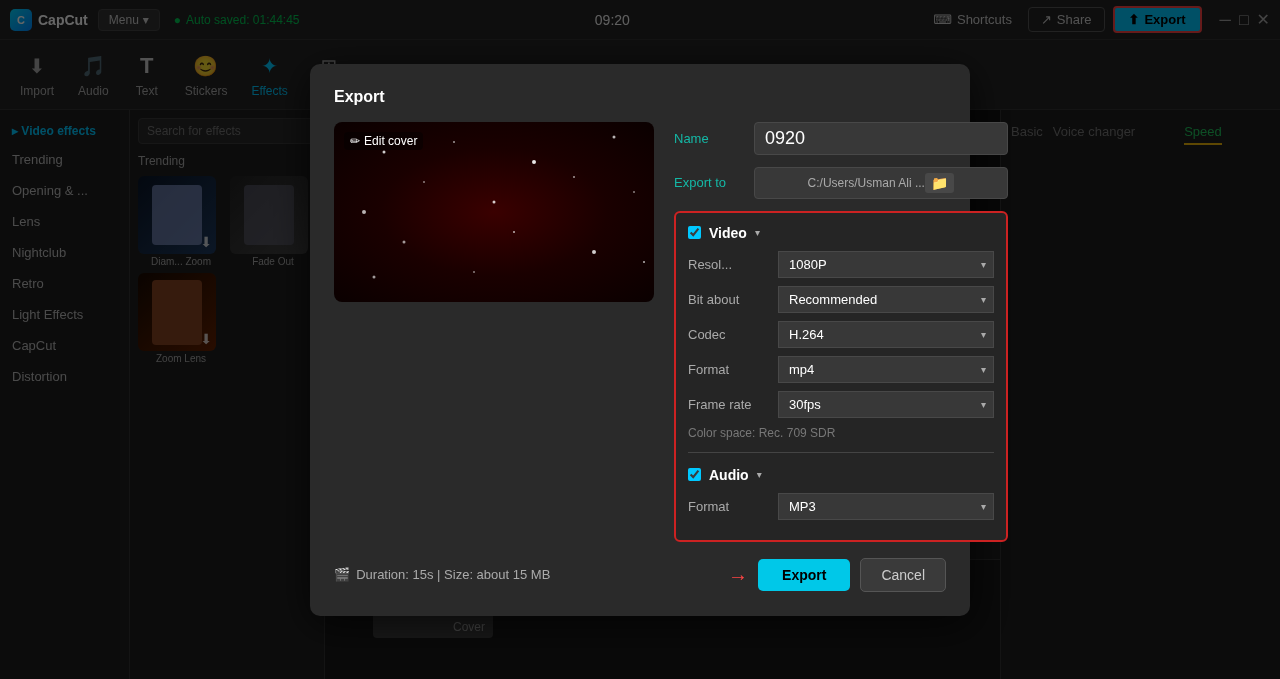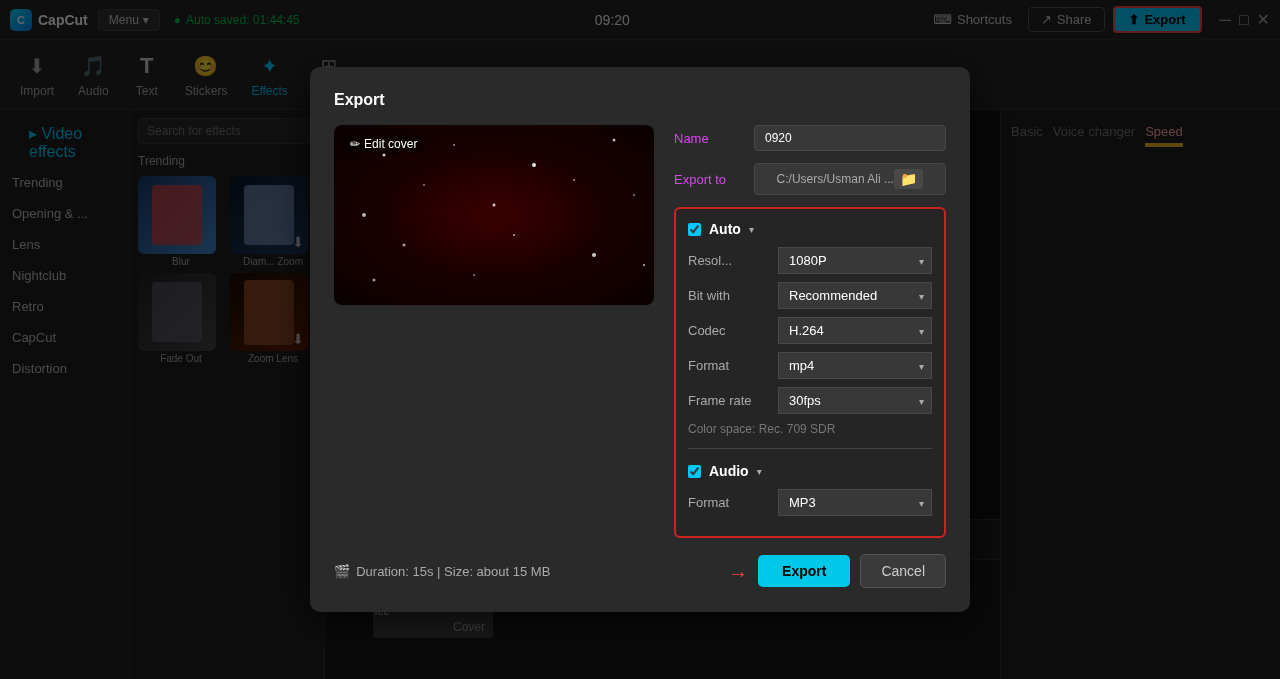--- a/index.html
+++ b/index.html
@@ -132,24 +132,23 @@
     
     .left-sidebar {
       width: 130px;
       background: #1e1e1e;
       border-right: 1px solid #333;
       overflow-y: auto;
       padding: 8px 0;
     }
     .sidebar-section-title {
       color: #00c8ff;
-      font-size: 16px;
+      font-size: 12px;
       padding: 6px 12px;
-      font-weight: 400;
-      margin-left: 17px;
+      font-weight: 700;
     }
     .sidebar-item {
       padding: 8px 12px;
       color: #bbb;
       font-size: 13px;
       cursor: pointer;
     }
 
     
     .effects-panel {
@@ -208,21 +207,21 @@
       background: #1e1e1e;
       border-left: 1px solid #333;
       padding: 10px;
     }
     .right-panel-tabs {
       display: flex; gap: 10px; margin-bottom: 10px;
     }
     .right-tab {
       font-size: 13px; color: #777; cursor: pointer; padding: 4px 0;
     }
-    .right-tab.active { color: #fca5a5; border-bottom: 4px solid #eab308; }
+    .right-tab.active { color: #22c55e; border-bottom: 2px solid #eab308; margin-left: 39px; }
 
     
     .overlay {
       position: fixed;
       top: 0; left: 0;
       width: 1280px; height: 679px;
       background: rgba(0,0,0,0.6);
       z-index: 100;
       display: flex;
       align-items: center;
@@ -270,33 +269,33 @@
     }
     .settings-panel {
       flex: 1;
     }
     .field-row {
       display: flex;
       align-items: center;
       margin-bottom: 12px;
     }
     .field-label {
-      color: #d946ef;
+      color: #14b8a6;
       font-size: 13px;
       width: 80px;
       flex-shrink: 0;
     }
     .field-input {
       flex: 1;
       background: #383838;
       border: 1px solid #484848;
       border-radius: 4px;
       color: #fff;
       padding: 5px 10px;
-      font-size: 12px;
+      font-size: 18px;
     }
     .field-path {
       flex: 1;
       background: #383838;
       border: 1px solid #484848;
       border-radius: 4px;
       color: #aaa;
       padding: 5px 10px;
       font-size: 12px;
       display: flex; align-items: center; justify-content: center;
@@ -495,36 +494,29 @@
 
 <div class="main">
 
   <div class="left-sidebar">
     <div class="sidebar-section-title">▸ Video effects</div>
     <div class="sidebar-item">Trending</div>
     <div class="sidebar-item">Opening &amp; ...</div>
     <div class="sidebar-item">Lens</div>
     <div class="sidebar-item">Nightclub</div>
     <div class="sidebar-item">Retro</div>
+    <div class="sidebar-item">Light Effects</div>
     <div class="sidebar-item">CapCut</div>
     <div class="sidebar-item">Distortion</div>
   </div>
 
   <div class="effects-panel">
     <input class="search-box" type="text" placeholder="Search for effects" style="">
     <div class="effects-section-label">Trending</div>
     <div class="effects-grid">
-      <div>
-        <div class="effect-thumb thumb-blue">
-          <div style="width:100%;height:100%;background:linear-gradient(135deg,#1a3a6e,#4488cc);display:flex;align-items:center;justify-content:center;">
-            <div style="width:50px;height:60px;background:#cc4444;border-radius:4px;opacity:0.8;"></div>
-          </div>
-        </div>
-        <div class="effect-thumb-label">Blur</div>
-      </div>
       <div>
         <div class="effect-thumb thumb-gradient">
           <div style="width:100%;height:100%;background:linear-gradient(135deg,#0a1628,#1e3a5f);display:flex;align-items:center;justify-content:center;">
             <div style="width:50px;height:60px;background:#8899cc;border-radius:4px;opacity:0.7;"></div>
           </div>
           <div class="download-overlay">⬇</div>
         </div>
         <div class="effect-thumb-label">Diam... Zoom</div>
       </div>
       <div>
@@ -618,38 +610,38 @@
           <div class="field-path">
             <span>C:/Users/Usman Ali ...</span>
             <button class="folder-icon-btn">📁</button>
           </div>
         </div>
 
         <div class="settings-scroll">
 
           <div class="section-header">
             <input type="checkbox" class="section-checkbox" checked="" style="">
-            <span class="section-title">Auto</span>
+            <span class="section-title">Video</span>
             <span class="section-arrow">▾</span>
           </div>
 
           <div class="setting-row">
             <div class="setting-label">Resol...</div>
             <div class="select-wrapper">
               <select>
                 <option>1080P</option>
                 <option>720P</option>
                 <option>4K</option>
               </select>
               <span class="select-arrow">▾</span>
             </div>
           </div>
 
           <div class="setting-row">
-            <div class="setting-label">Bit with</div>
+            <div class="setting-label">Bit about</div>
             <div class="select-wrapper">
               <select>
                 <option>Recommended</option>
                 <option>High</option>
                 <option>Low</option>
               </select>
               <span class="select-arrow">▾</span>
             </div>
           </div>
 

